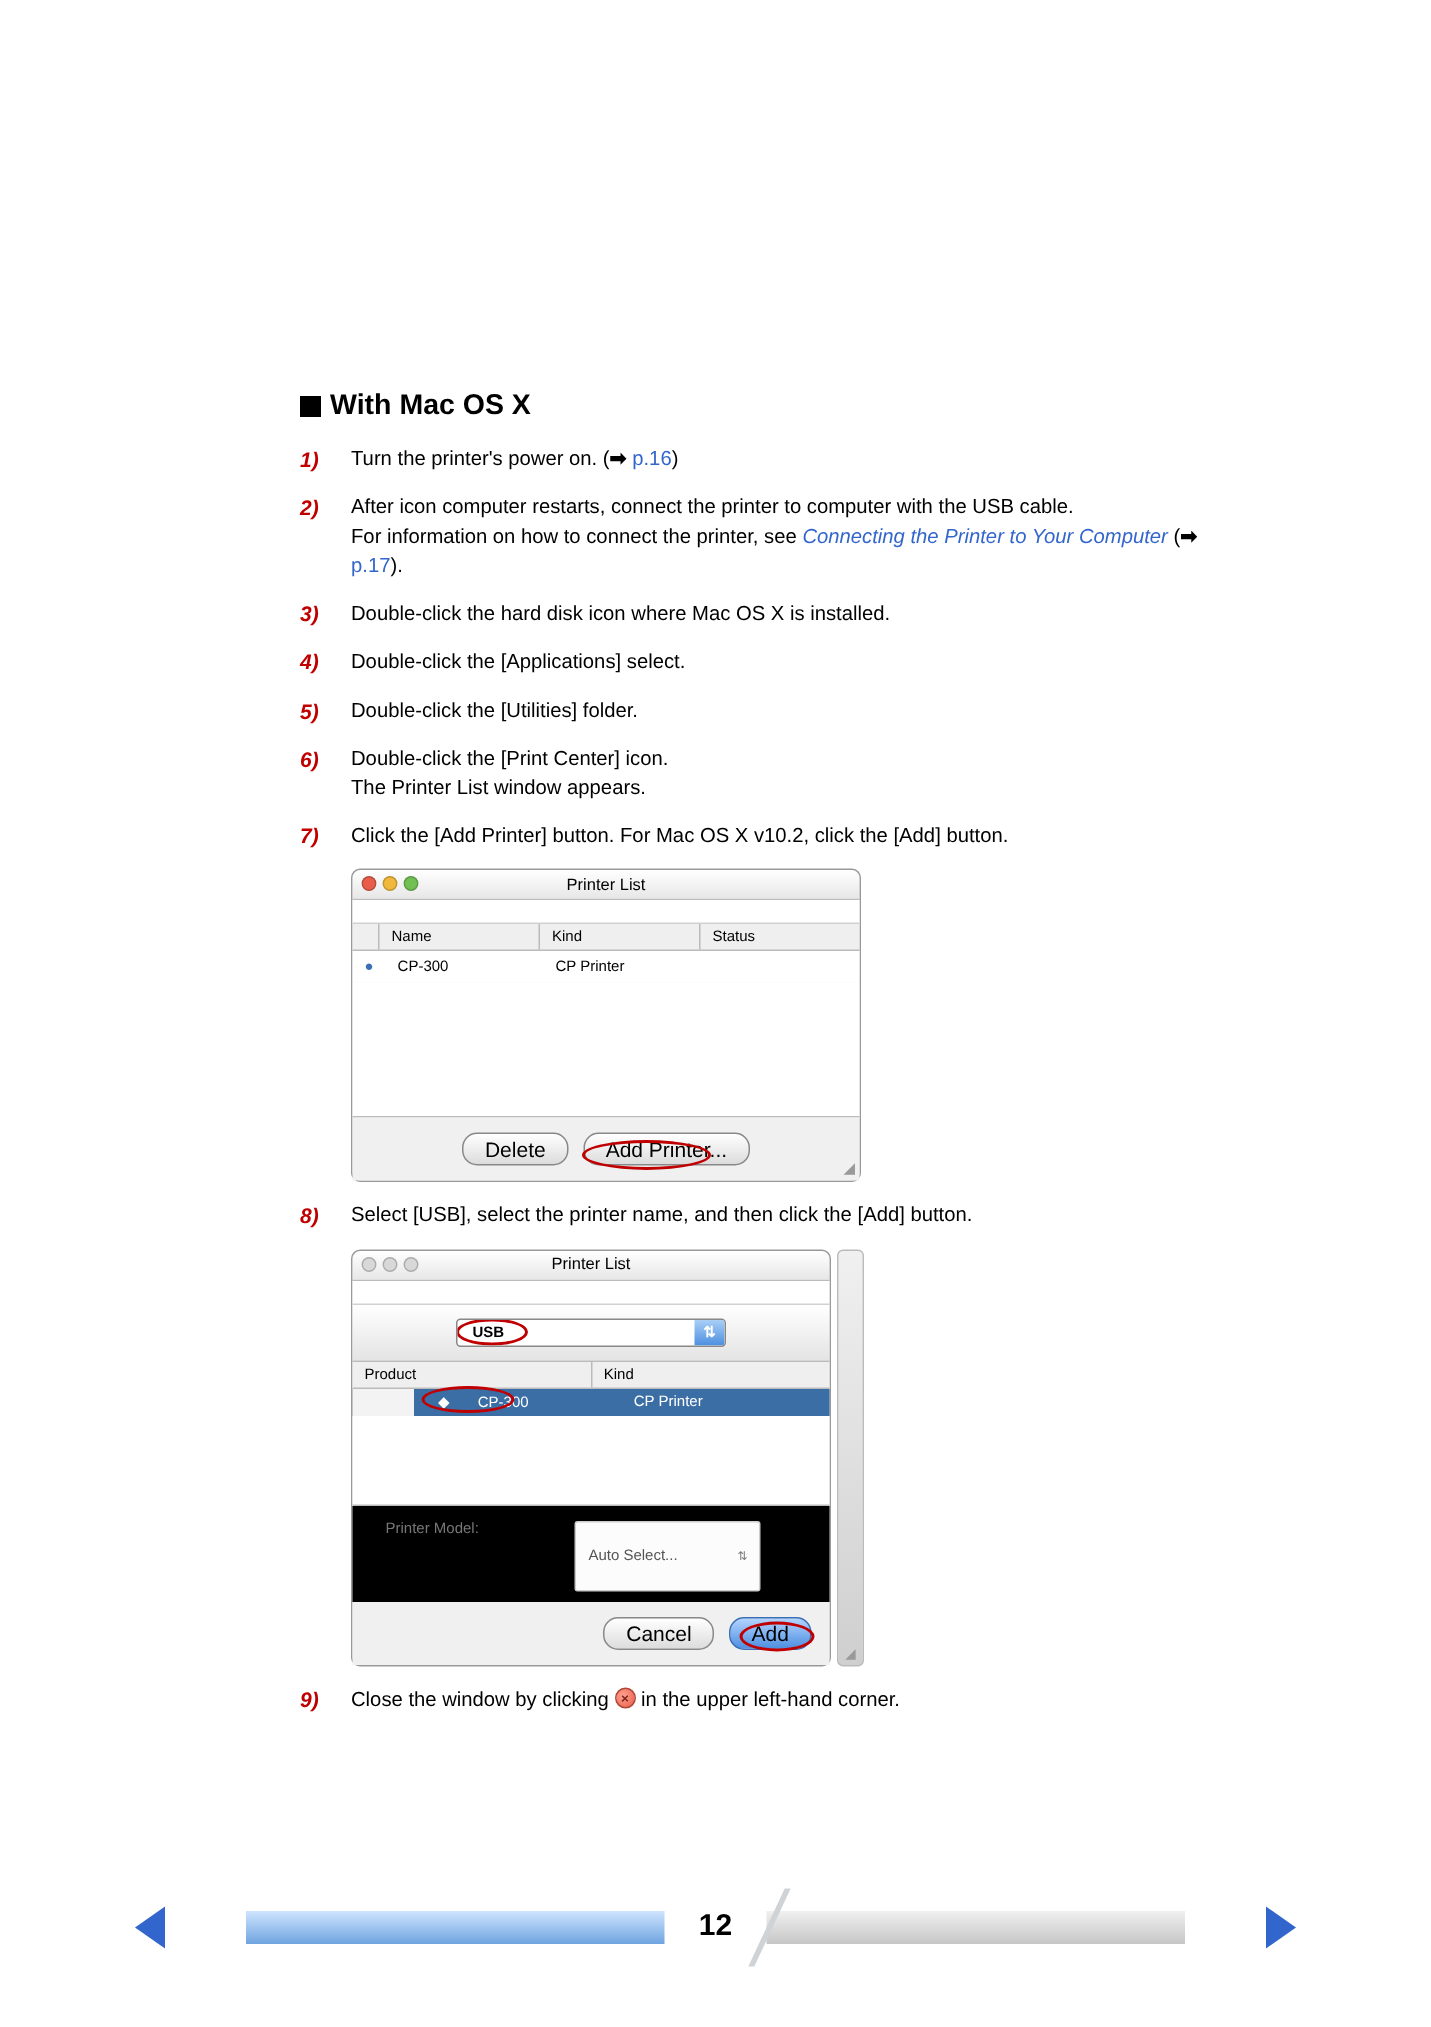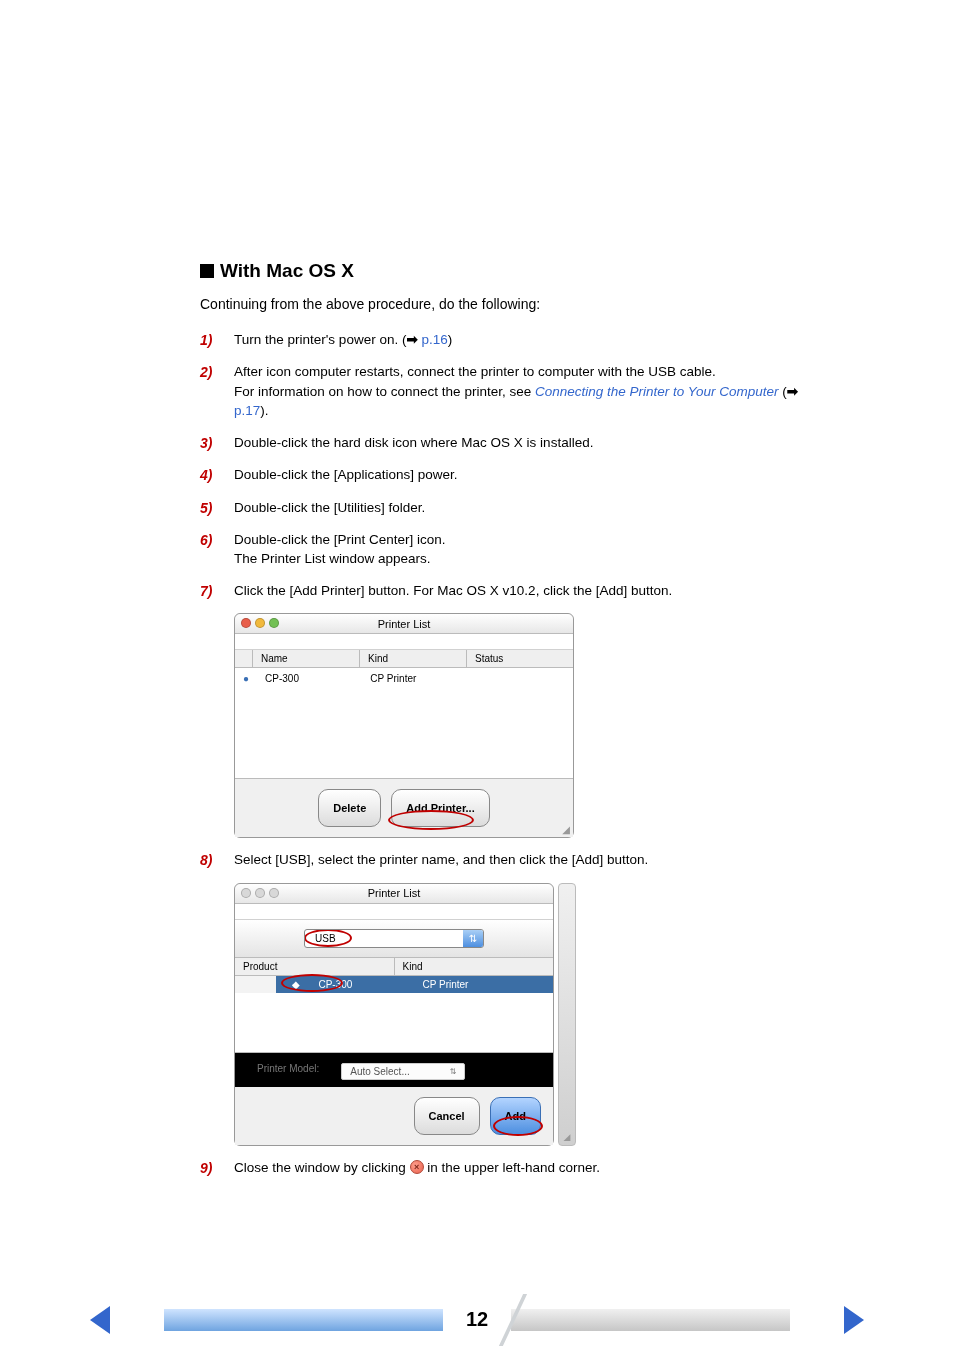--- a/index.html
+++ b/index.html
@@ -120,42 +120,42 @@
       padding: 10px 12px;
       display: flex;
       justify-content: center;
       gap: 10px;
       background: #f0f0f0;
     }
     .mac-btn, .mac-btn-blue {
       border-radius: 10px;
       border: 1px solid #888;
       background: linear-gradient(#fff, #dcdcdc);
-      padding: 12px 14px;
-      font-size: 11px;
+      padding: 2px 14px;
+      font-size: 14px;
       display: inline-flex;
       align-items: center;
-      font-weight: bold;
     }
     .mac-btn-blue {
       background: linear-gradient(#b3d4ff, #4d8fe0);
       border-color: #3a6fb5;
       color: #000;
     }
     .callout-circle {
       position: absolute;
       border: 2px solid #c00000;
       border-radius: 50%;
       pointer-events: none;
     }
     .window2 .dropdown-bar {
       background: linear-gradient(#fff, #e4e4e4);
       padding: 9px 30px;
       display: flex;
       justify-content: center;
+      font-weight: bold;
     }
     .dropdown {
       width: 180px;
       display: flex;
       background: #fff;
       border: 1px solid #888;
       border-radius: 3px;
       overflow: hidden;
       font-size: 10px;
       position: relative;
@@ -253,39 +253,39 @@
       background: #000000;
       display: flex;
       font-size: 10px;
       color: #555;
       gap: 22px;
     }
     .model-label { color: #777; }
     .model-select {
       background: #fcfcfc;
       border: 1px solid #ccc;
-      padding: 2px 8px;
+      padding: 17px 8px;
       border-radius: 2px;
       display: flex;
       align-items: center;
       gap: 40px;
+      margin-left: 42px;
     }
     .model-select .caret { color: #777; font-size: 8px; }
   </style>
 </head>
 <body>
 
 <div class="content">
 
   <div class="heading-l2">
     <span class="heading-square"></span>
     <span>With Mac OS X</span>
   </div>
 
-  <p class="intro-text">Continuing from the above procedure, do the following:</p>
 
   <ul class="step-list">
 
     <li class="step-item">
       <span class="step-number">1)</span>
       <span class="step-body">
         <span>Turn the printer's power on. (</span><span class="arrow-ref">➡</span> <span class="link-page">p.16</span><span>)</span>
       </span>
     </li>
 
@@ -297,21 +297,21 @@
       </span>
     </li>
 
     <li class="step-item">
       <span class="step-number">3)</span>
       <span class="step-body">Double-click the hard disk icon where Mac OS X is installed.</span>
     </li>
 
     <li class="step-item">
       <span class="step-number">4)</span>
-      <span class="step-body">Double-click the [Applications] power.</span>
+      <span class="step-body">Double-click the [Applications] select.</span>
     </li>
 
     <li class="step-item">
       <span class="step-number">5)</span>
       <span class="step-body">Double-click the [Utilities] folder.</span>
     </li>
 
     <li class="step-item">
       <span class="step-number">6)</span>
       <span class="step-body">

